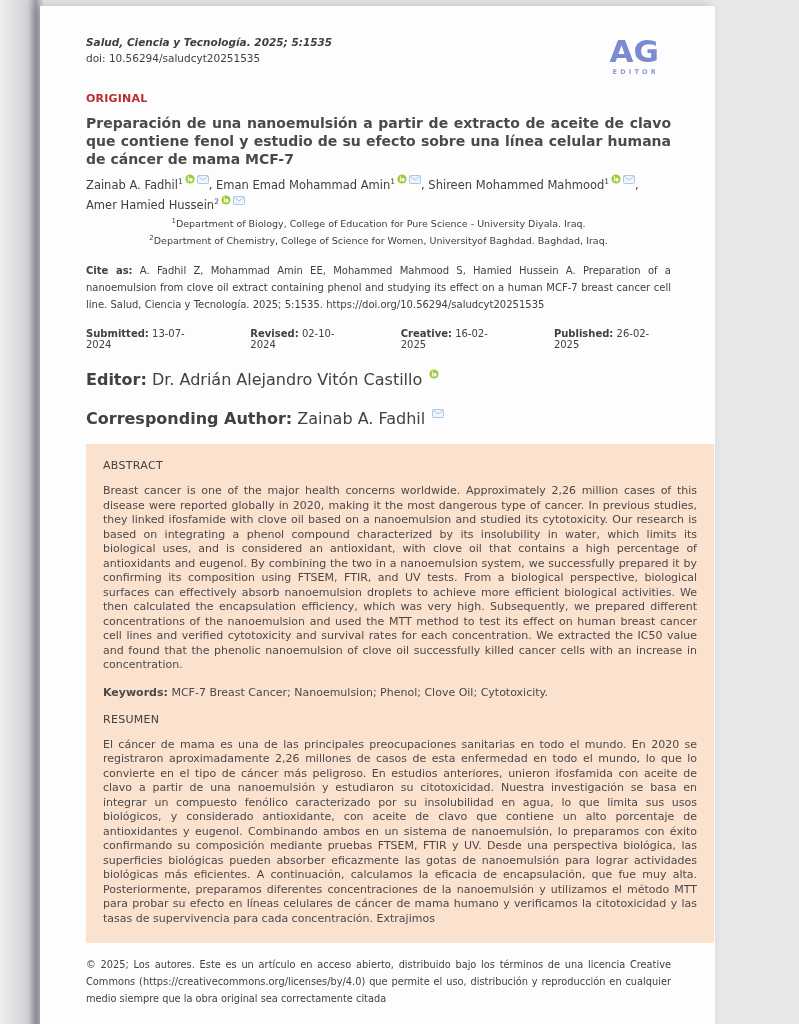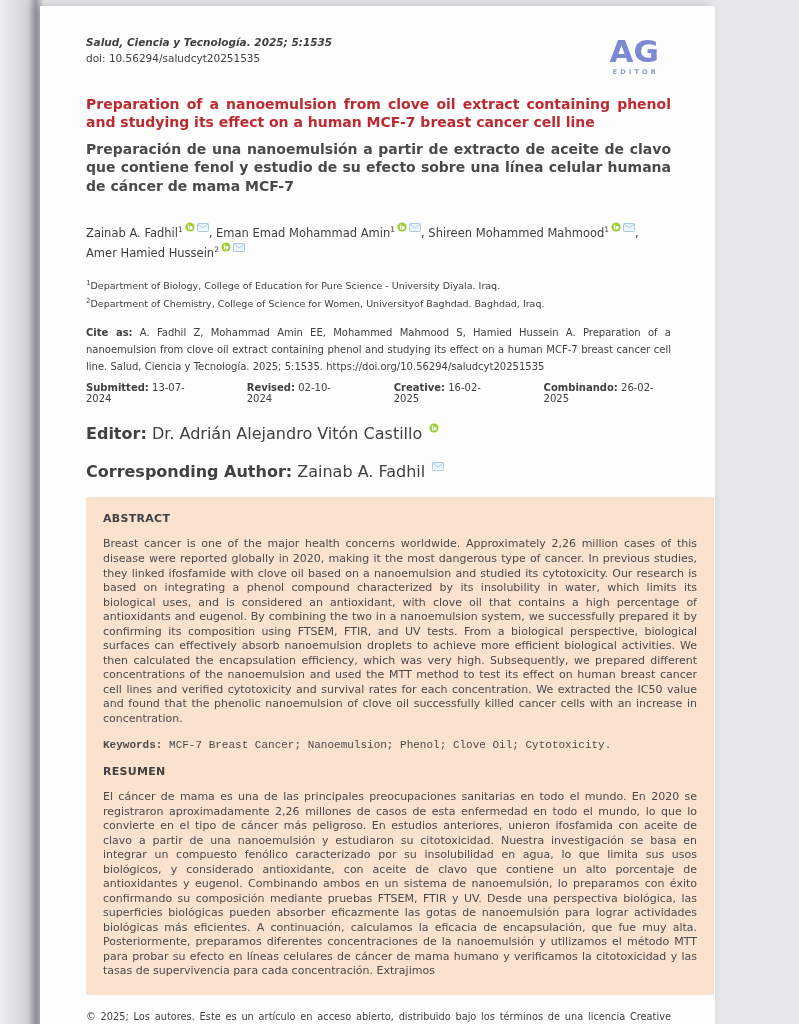--- a/index.html
+++ b/index.html
@@ -45,54 +45,54 @@
     margin-top: 19px;
     font-size: 14px; font-weight: bold; color: #bb2b31;
     line-height: 1.3; text-align: justify;
   }
   .title-es {
     margin-top: 9px;
     font-size: 14px; font-weight: bold; color: #4a494b;
     line-height: 1.3; text-align: justify;
   }
   .authors {
-    margin-top: 27px;
+    margin-top: 6px;
     font-size: 11.5px; color: #3f3e40; line-height: 1.5;
   }
   .authors sup { font-size: 7.5px; }
   .icon-orcid, .icon-mail { display: inline-block; vertical-align: super; margin-left: 2px; }
-  .affiliations { margin-top: 15px; font-size: 9.5px; line-height: 1.85; color: #414042; }
+  .affiliations { font-size: 9.5px; line-height: 1.85; color: #414042; text-align: center; }
   .affiliations sup { font-size: 7px; }
   .cite-as {
     margin-top: 13px;
     font-size: 10px; line-height: 1.68; color: #414042;
     text-align: justify;
   }
   .bold { font-weight: bold; }
   .dates-row {
-    margin-top: 6px;
+    margin-top: 15px;
     display: flex; justify-content: space-between;
     font-size: 10px; color: #414042; gap: 44px;
   }
   .meta-line { margin-top: 19px; font-size: 16px; color: #414042; }
   .abstract-box {
     margin-top: 16px;
     width: 628px;
     background: #fbe2cf;
     padding: 15px 17px 16px 17px;
   }
   .box-heading {
-    font-size: 11px; font-weight: bold; color: #414042; letter-spacing: 0.3px;
+    font-size: 11px; font-weight: normal; color: #414042; letter-spacing: 0.3px;
   }
   .box-text {
     margin-top: 12px;
     font-size: 11px; line-height: 1.32; color: #4a494b;
     text-align: justify;
   }
-  .keywords { margin-top: 13px; margin-bottom: 14px; font-size: 11px; color: #4a494b; font-family: Liberation Mono, monospace; }
+  .keywords { margin-top: 13px; margin-bottom: 14px; font-size: 11px; color: #4a494b; }
   .footer {
     margin-top: 13px;
     font-size: 9.8px; line-height: 1.75; color: #3f3e40;
     text-align: justify;
   }
 </style>
 </head>
 <body>
 
 <div class="photo-bg">
@@ -102,22 +102,22 @@
       <div>
         <div class="journal-line">Salud, Ciencia y Tecnología. 2025; 5:1535</div>
         <div class="doi-line">doi: 10.56294/saludcyt20251535</div>
       </div>
       <div class="logo">
         <div class="logo-ag">AG</div>
         <div class="logo-editor">EDITOR</div>
       </div>
     </div>
 
-
-    <h1 class="title-en">Preparation of a nanoemulsion from clove oil extract containing phenol and studying its effect on a human MCF-7 breast cancer cell line</h1>
+    <div class="article-type">ORIGINAL</div>
+
     <h2 class="title-es">Preparación de una nanoemulsión a partir de extracto de aceite de clavo que contiene fenol y estudio de su efecto sobre una línea celular humana de cáncer de mama MCF-7</h2>
 
     <div class="authors"><span>Zainab A. Fadhil<sup>1</sup><svg class="icon-orcid" width="10" height="10" viewBox="0 0 10 10">
     <circle cx="5" cy="5" r="4.6" fill="#a0cc3a"></circle>
     <circle cx="3.4" cy="3" r="0.7" fill="#ffffff"></circle>
     <rect x="2.9" y="4" width="1" height="3.4" fill="#ffffff"></rect>
     <path d="M4.6 4 h1.4 a1.7 1.7 0 0 1 0 3.4 h-1.4 z M5.6 4.9 a0.85 0.85 0 0 1 0 1.7 h-0.4 v-1.7 z" fill="#ffffff"></path>
   </svg><svg class="icon-mail" width="12" height="9" viewBox="0 0 12 9">
     <rect x="0.5" y="0.5" width="11" height="8" rx="1" fill="#eef5fc" stroke="#a9c9e6" stroke-width="1"></rect>
     <path d="M0.8 1 L6 5 L11.2 1" fill="none" stroke="#a9c9e6" stroke-width="1"></path>
@@ -154,21 +154,21 @@
 
     <div class="cite-as">
       <span class="bold">Cite as:</span>
       <span>A. Fadhil Z, Mohammad Amin EE, Mohammed Mahmood S, Hamied Hussein A. Preparation of a nanoemulsion from clove oil extract containing phenol and studying its effect on a human MCF-7 breast cancer cell line. Salud, Ciencia y Tecnología. 2025; 5:1535. https://doi.org/10.56294/saludcyt20251535</span>
     </div>
 
     <div class="dates-row">
       <div><span class="bold">Submitted:</span> <span>13-07-2024</span></div>
       <div><span class="bold">Revised:</span> <span>02-10-2024</span></div>
       <div><span class="bold">Creative:</span> <span>16-02-2025</span></div>
-      <div><span class="bold">Combinando:</span> <span>26-02-2025</span></div>
+      <div><span class="bold">Published:</span> <span>26-02-2025</span></div>
     </div>
 
     <div class="meta-line">
       <span class="bold">Editor:</span>
       <span>Dr. Adrián Alejandro Vitón Castillo</span>
       <svg class="icon-orcid" width="10" height="10" viewBox="0 0 10 10">
         <circle cx="5" cy="5" r="4.6" fill="#a0cc3a"></circle>
         <circle cx="3.4" cy="3" r="0.7" fill="#ffffff"></circle>
         <rect x="2.9" y="4" width="1" height="3.4" fill="#ffffff"></rect>
         <path d="M4.6 4 h1.4 a1.7 1.7 0 0 1 0 3.4 h-1.4 z M5.6 4.9 a0.85 0.85 0 0 1 0 1.7 h-0.4 v-1.7 z" fill="#ffffff"></path>

